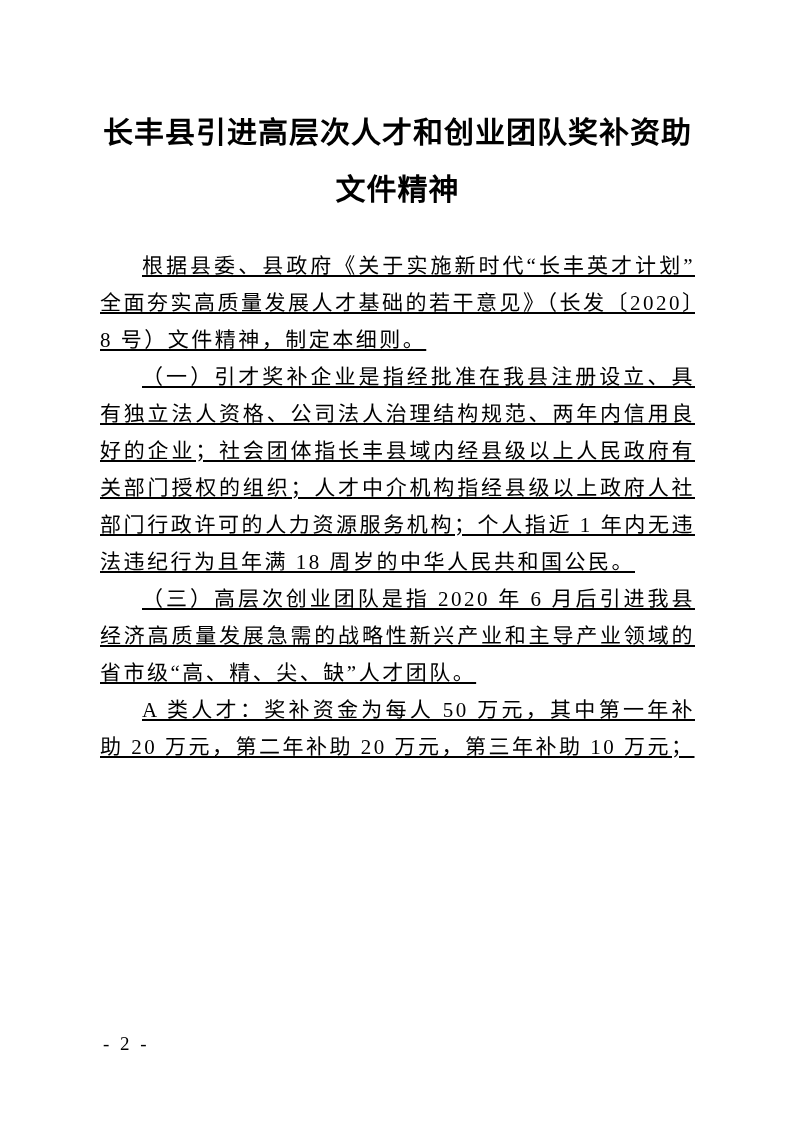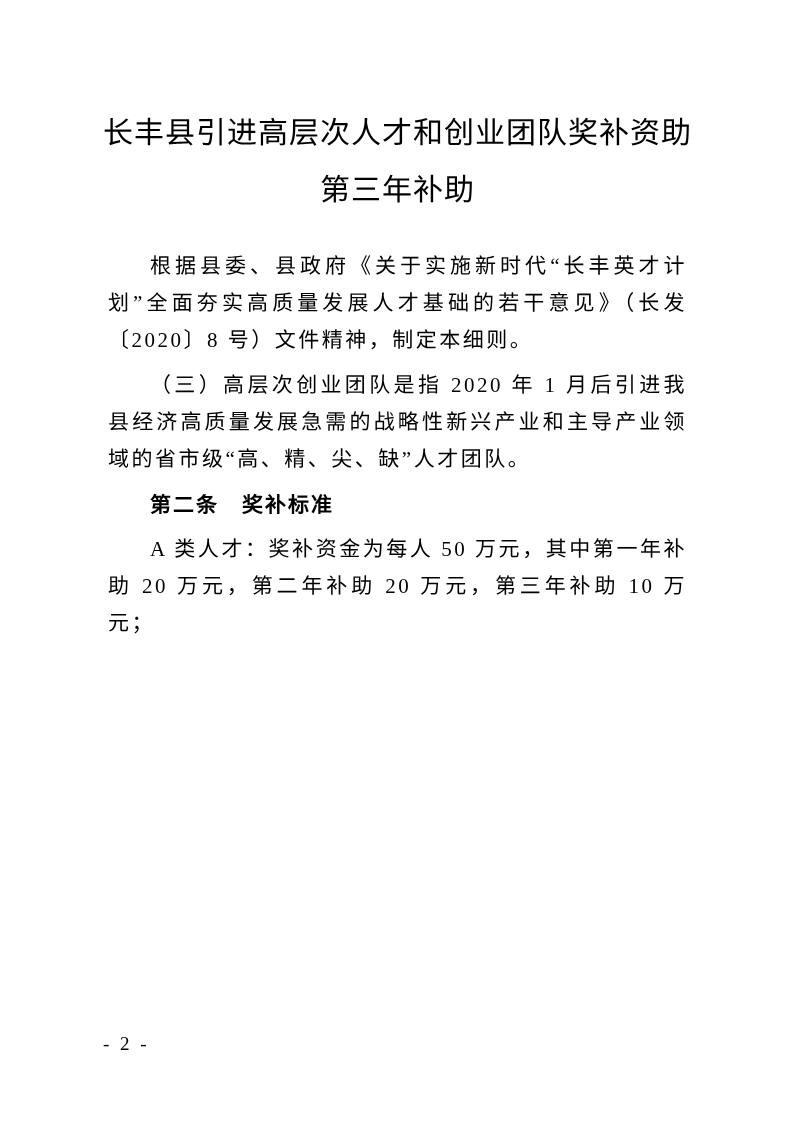--- a/index.html
+++ b/index.html
@@ -13,40 +13,41 @@
     height: 1123px;
     background: #ffffff;
     color: #000000;
     box-sizing: border-box;
     padding: 104px 99px 0 100px;
     font-family: "Liberation Serif", "DejaVu Serif", serif;
     overflow: hidden;
   }
   .doc-title {
     text-align: center;
-    font-weight: normal;
+    font-weight: bold;
     font-size: 30px;
     line-height: 57px;
     letter-spacing: 1px;
     margin: 0 0 30px 0;
     font-family: "Liberation Serif", "DejaVu Serif", serif;
   }
   .doc-title div {
     white-space: nowrap;
   }
   .content {
     font-size: 21px;
     line-height: 37px;
     letter-spacing: 2.5px;
     text-align: justify;
     text-justify: inter-character;
   }
   .content p {
-    margin: 8px;
+    margin: 0;
     text-indent: 2em;
+    text-decoration: underline;
   }
   .content p.heading {
     font-weight: bold;
     letter-spacing: 2px;
     font-family: "Liberation Sans", "DejaVu Sans", sans-serif;
   }
   .page-footer {
     position: absolute;
     left: 103px;
     top: 1033px;
@@ -55,25 +56,25 @@
     font-family: "Liberation Serif", "DejaVu Serif", serif;
   }
 </style>
 </head>
 <body>
 
 <div class="page">
 
   <h1 class="doc-title">
     <div>长丰县引进高层次人才和创业团队奖补资助</div>
-    <div>第三年补助</div>
+    <div>文件精神</div>
   </h1>
 
   <div class="content">
     <p>根据县委、县政府《关于实施新时代“长丰英才计划”全面夯实高质量发展人才基础的若干意见》（长发〔2020〕8 号）文件精神，制定本细则。</p>
-    <p>（三）高层次创业团队是指 2020 年 1 月后引进我县经济高质量发展急需的战略性新兴产业和主导产业领域的省市级“高、精、尖、缺”人才团队。</p>
-    <p class="heading">第二条　奖补标准</p>
+    <p>（一）引才奖补企业是指经批准在我县注册设立、具有独立法人资格、公司法人治理结构规范、两年内信用良好的企业；社会团体指长丰县域内经县级以上人民政府有关部门授权的组织；人才中介机构指经县级以上政府人社部门行政许可的人力资源服务机构；个人指近 1 年内无违法违纪行为且年满 18 周岁的中华人民共和国公民。</p>
+    <p>（三）高层次创业团队是指 2020 年 6 月后引进我县经济高质量发展急需的战略性新兴产业和主导产业领域的省市级“高、精、尖、缺”人才团队。</p>
     <p>A 类人才：奖补资金为每人 50 万元，其中第一年补助 20 万元，第二年补助 20 万元，第三年补助 10 万元；</p>
   </div>
 
   <div class="page-footer">- 2 -</div>
 
 </div>
 
 </body></html>

